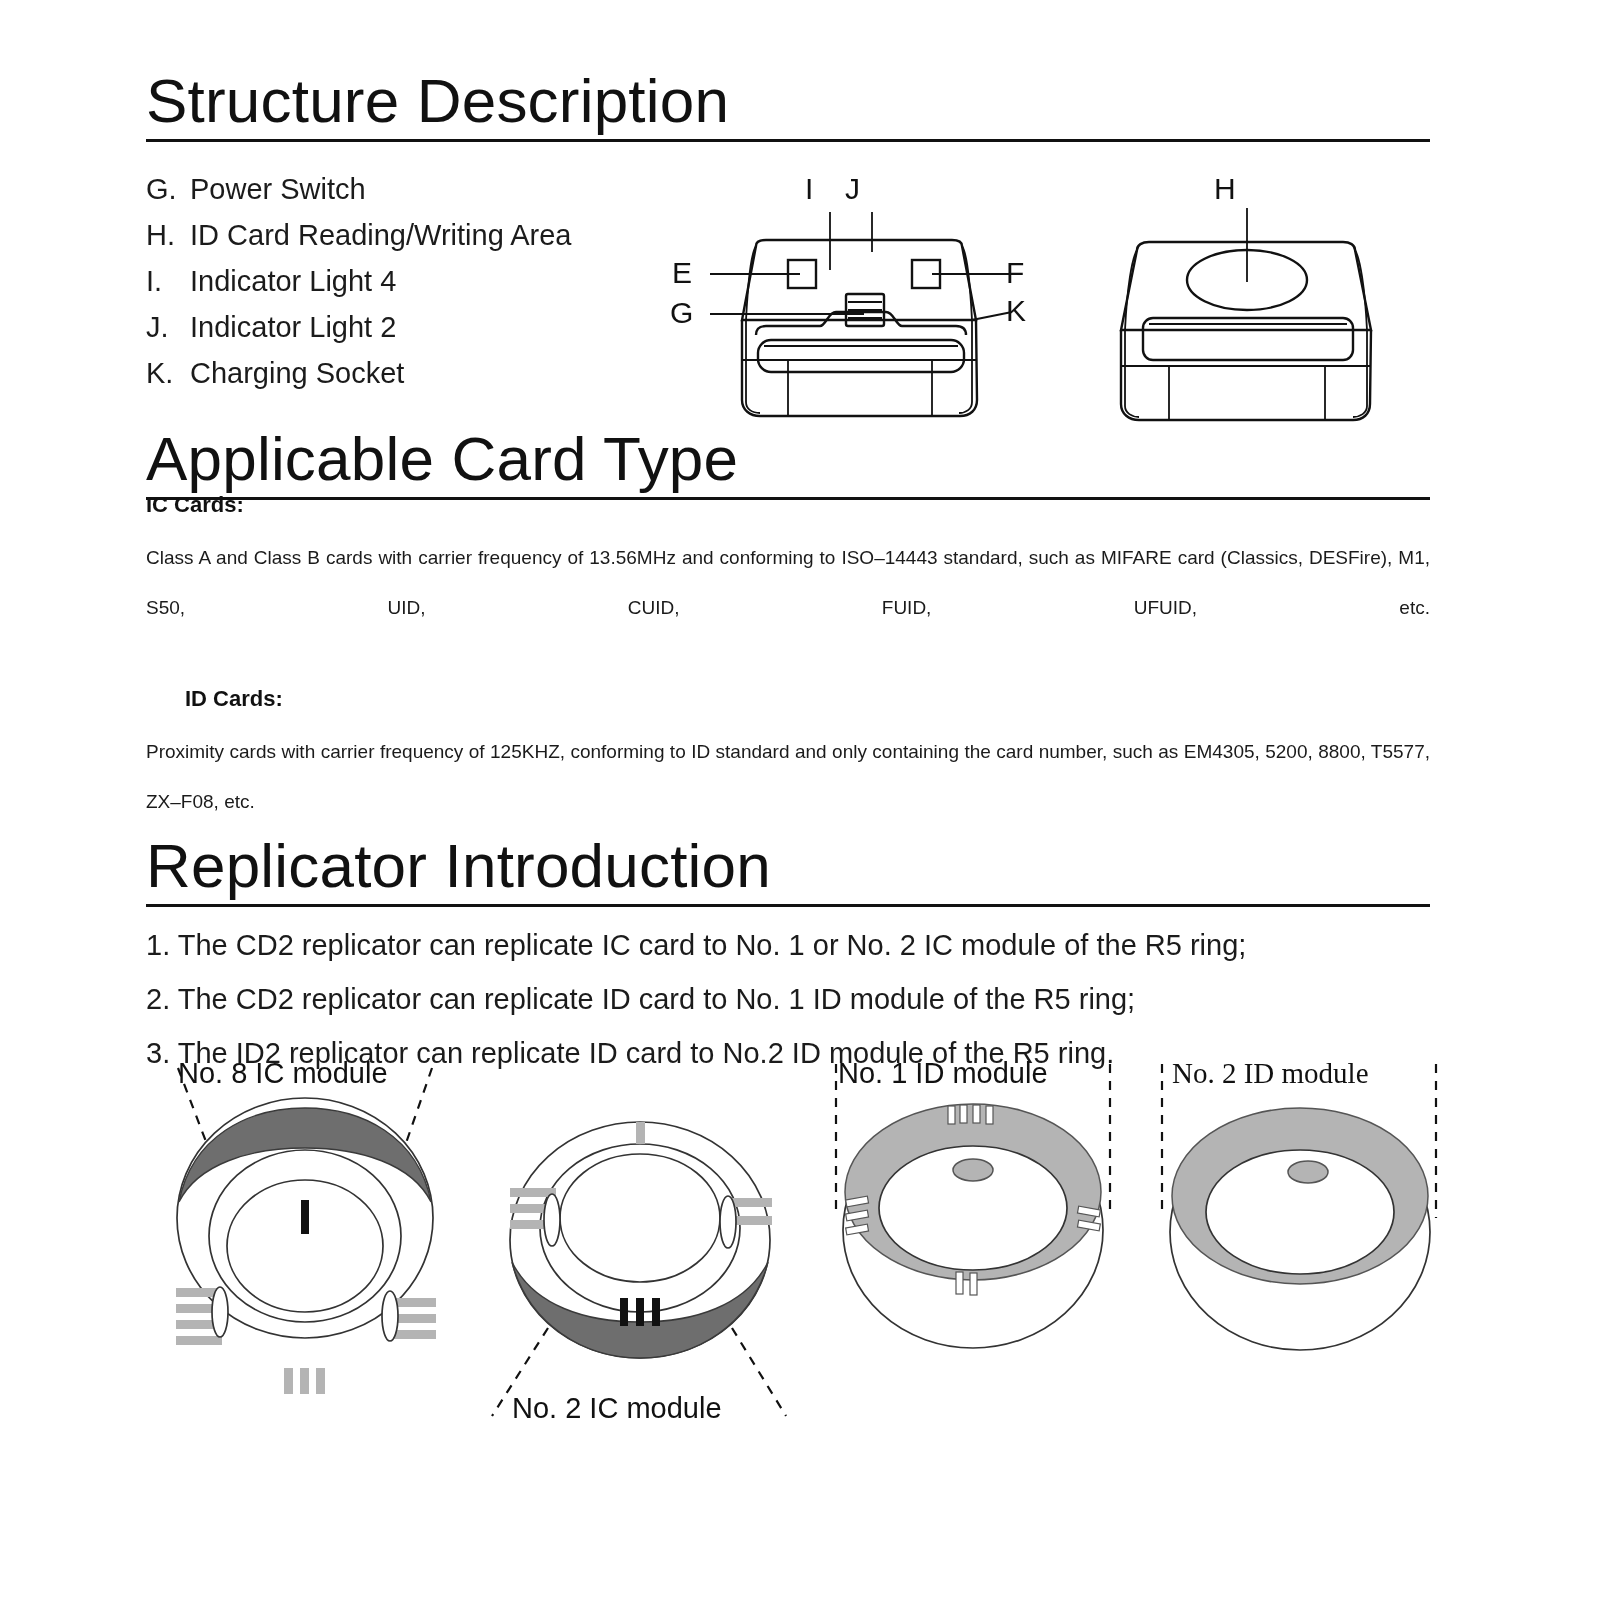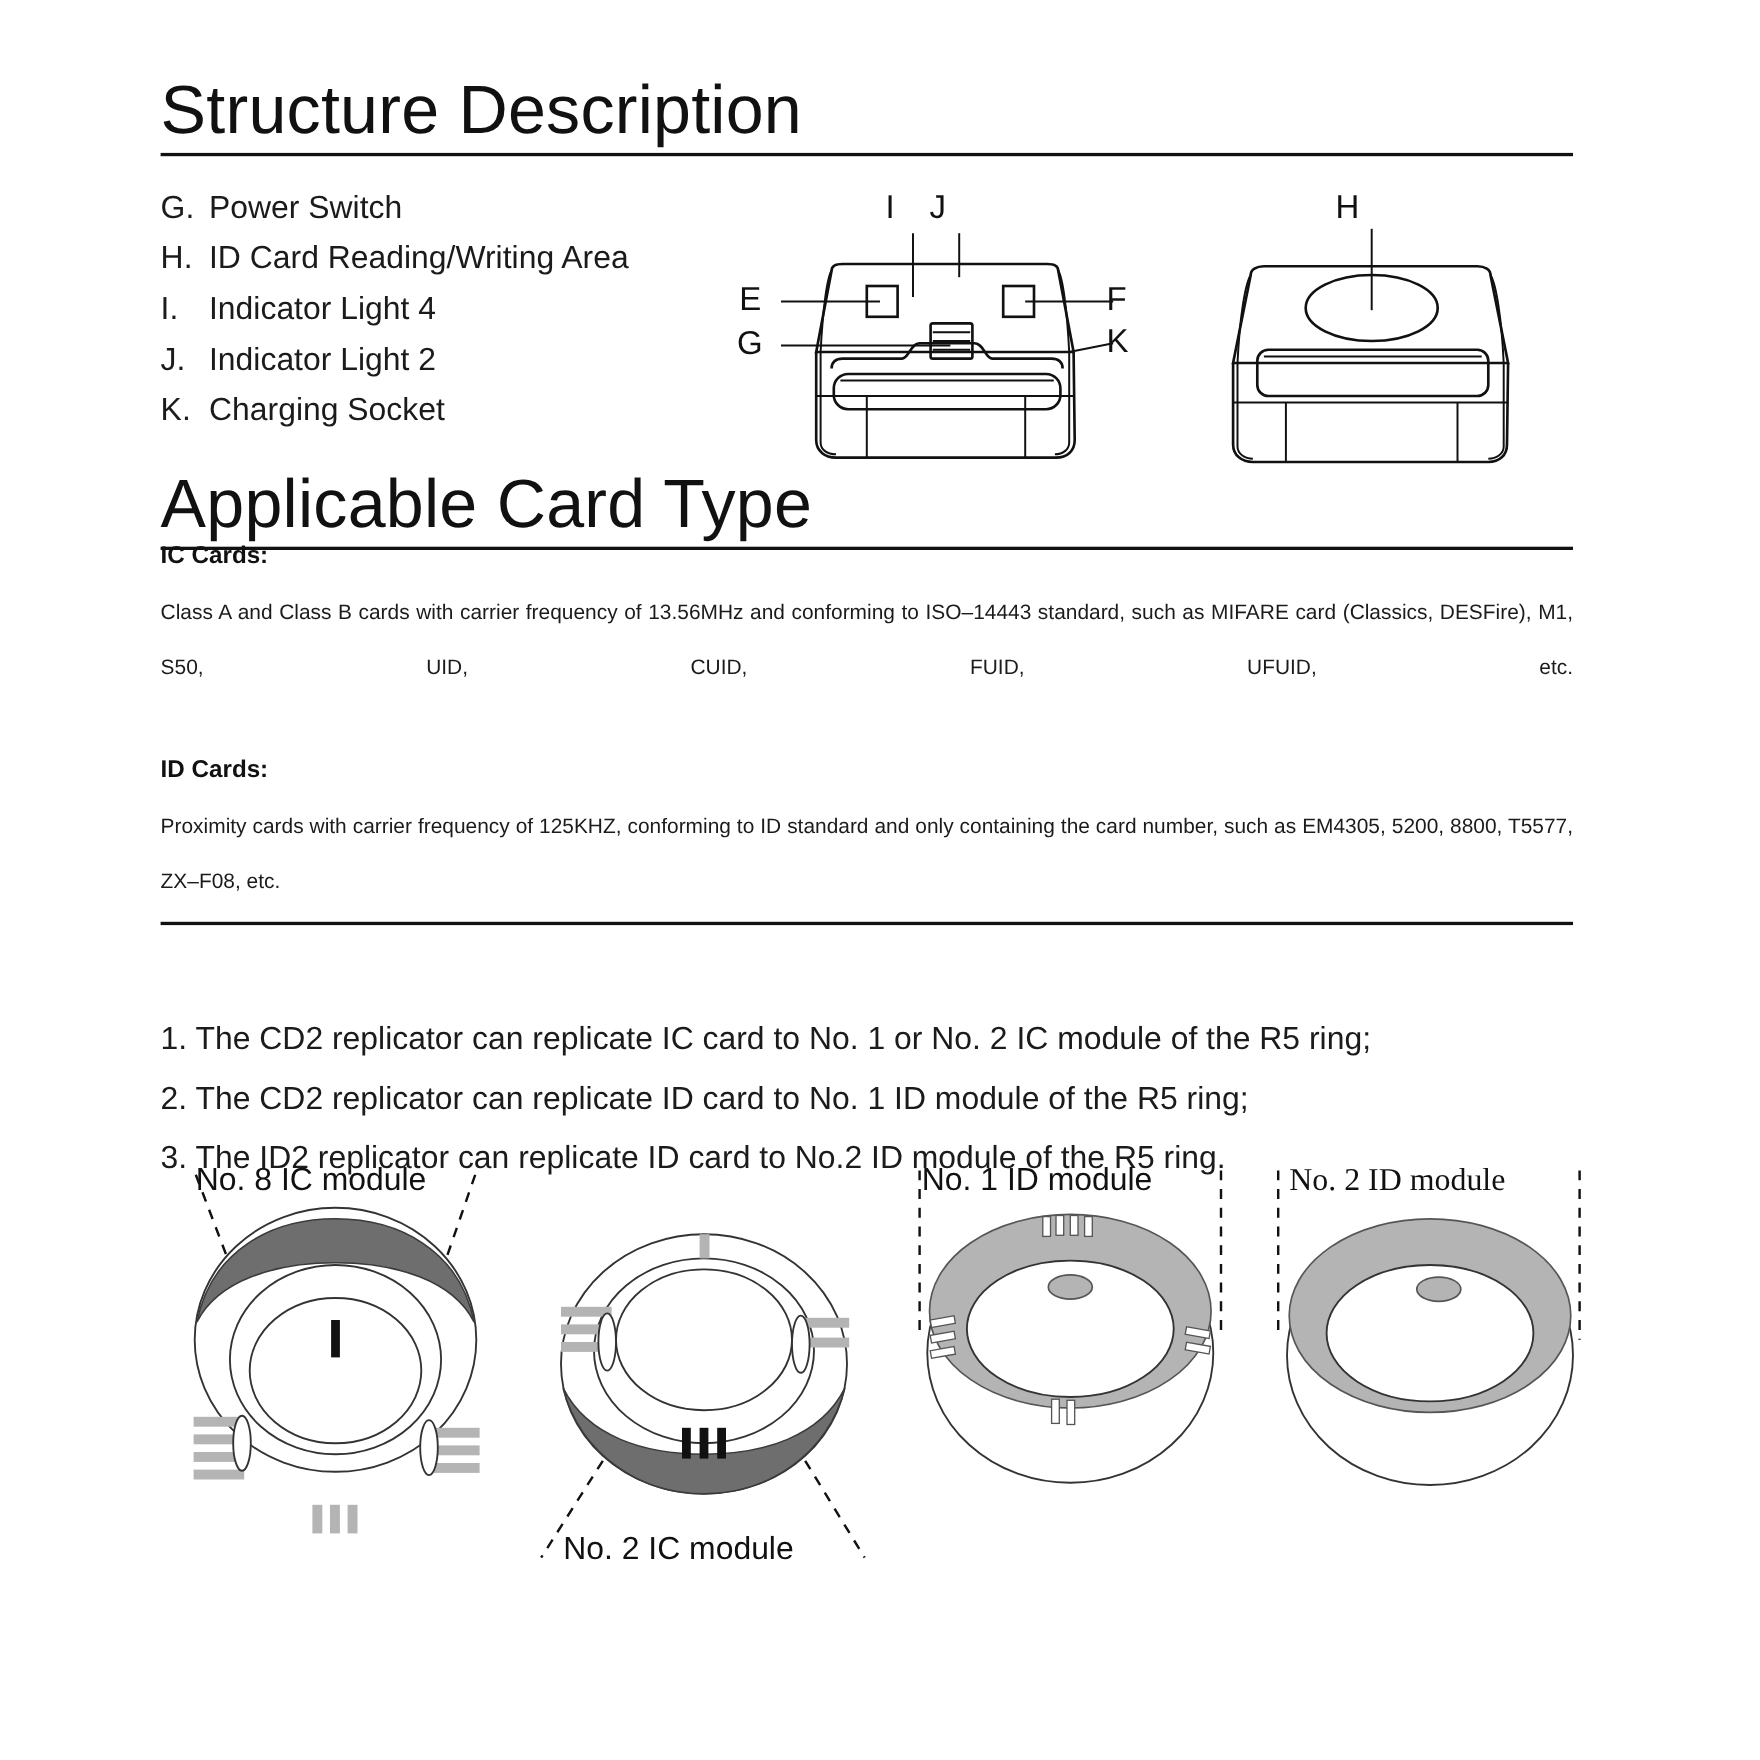--- a/index.html
+++ b/index.html
@@ -222,24 +222,25 @@
   <div class="dia-label" style="left:1214px; top:172px;">H</div>
 
   <div class="section-head" style="top:426px;">
     <div class="title">Applicable Card Type</div>
     <div class="rule"></div>
   </div>
 
   <div class="sub-head" style="top:492px;">IC Cards:</div>
   <div class="para last-justify" style="top:533px;">Class A and Class B cards with carrier frequency of 13.56MHz and conforming to ISO–14443 standard, such as MIFARE card (Classics, DESFire), M1, S50, UID, CUID, FUID, UFUID, etc.</div>
 
-  <div class="sub-head" style="top:686px;">ID Cards:</div>
+  <div class="sub-head" style="top:686px;margin-left:39px;">ID Cards:</div>
   <div class="para" style="top:727px;">Proximity cards with carrier frequency of 125KHZ, conforming to ID standard and only containing the card number, such as EM4305, 5200, 8800, T5577, ZX–F08, etc.</div>
 
   <div class="section-head" style="top:833px;">
+    <div class="title">Replicator Introduction</div>
     <div class="rule"></div>
   </div>
 
   <div class="numlist" style="top:918px;">
     <div class="numrow">1. The CD2 replicator can replicate IC card to No. 1 or No. 2 IC module of the R5 ring;</div>
     <div class="numrow">2. The CD2 replicator can replicate ID card to No. 1 ID module of the R5 ring;</div>
     <div class="numrow">3. The ID2 replicator can replicate ID card to No.2 ID module of the R5 ring.</div>
   </div>
 
   <div class="ring-caption" style="left:178px; top:1057px;">No. 8 IC module</div>

